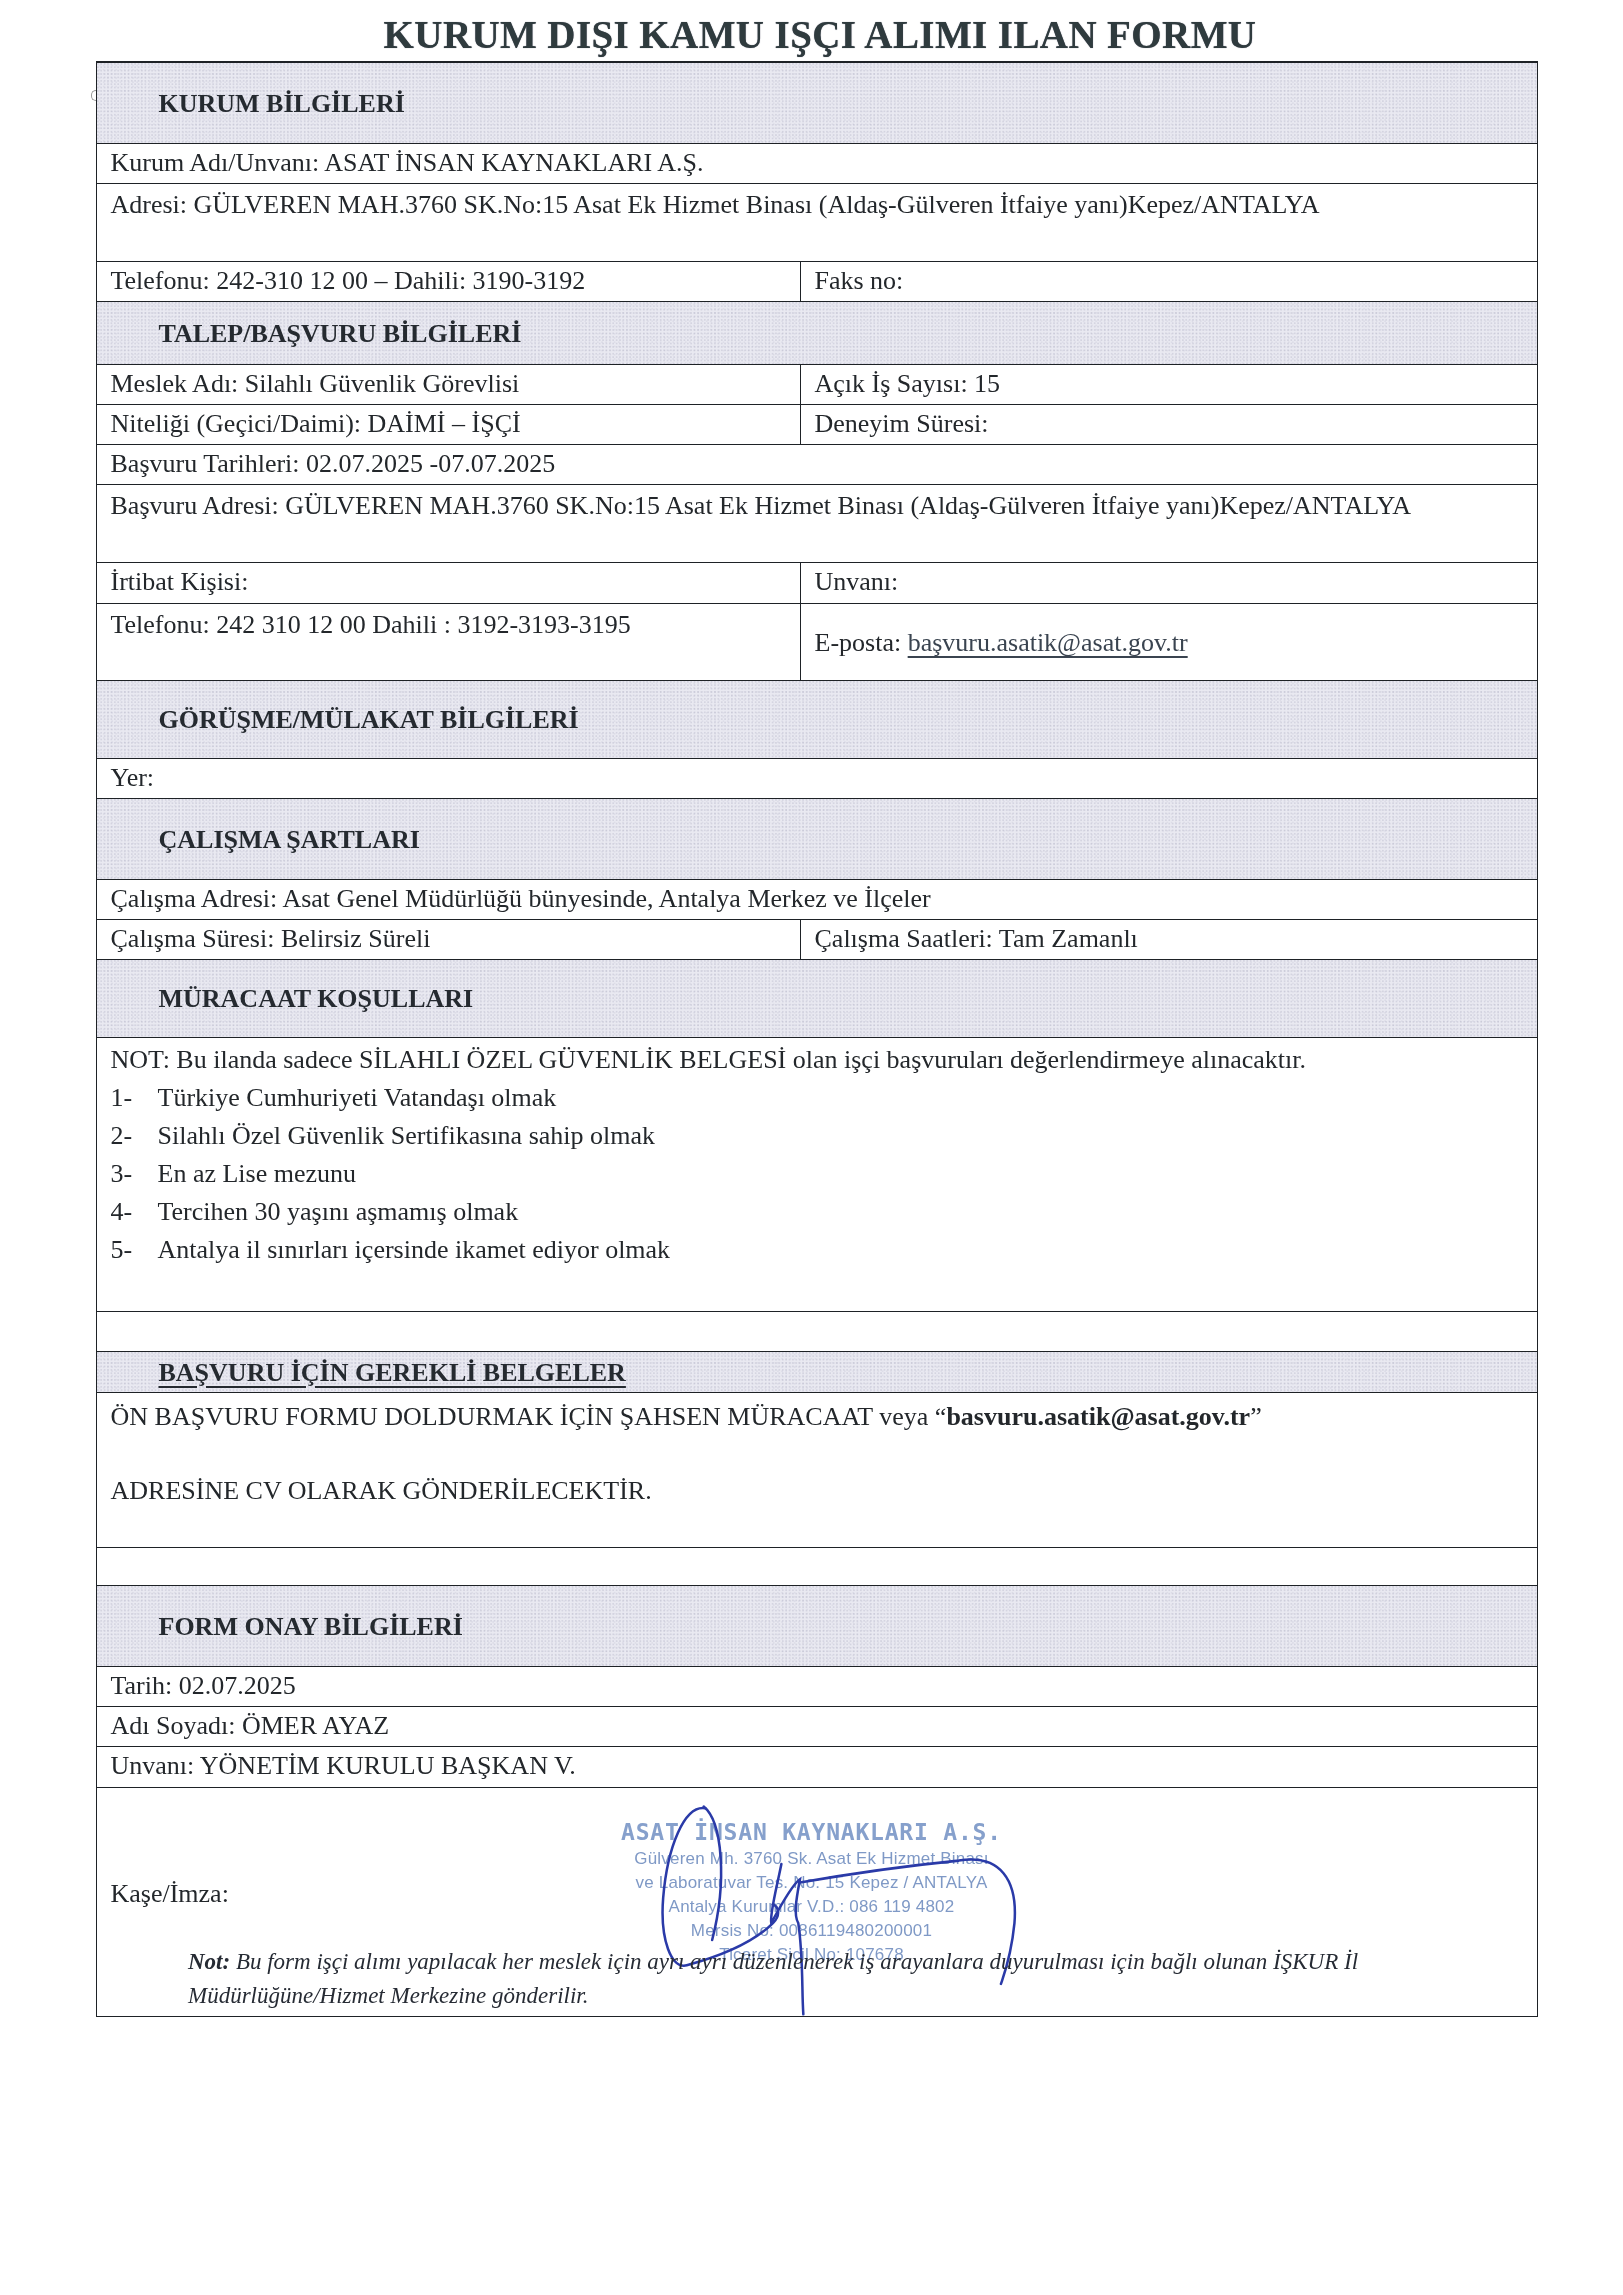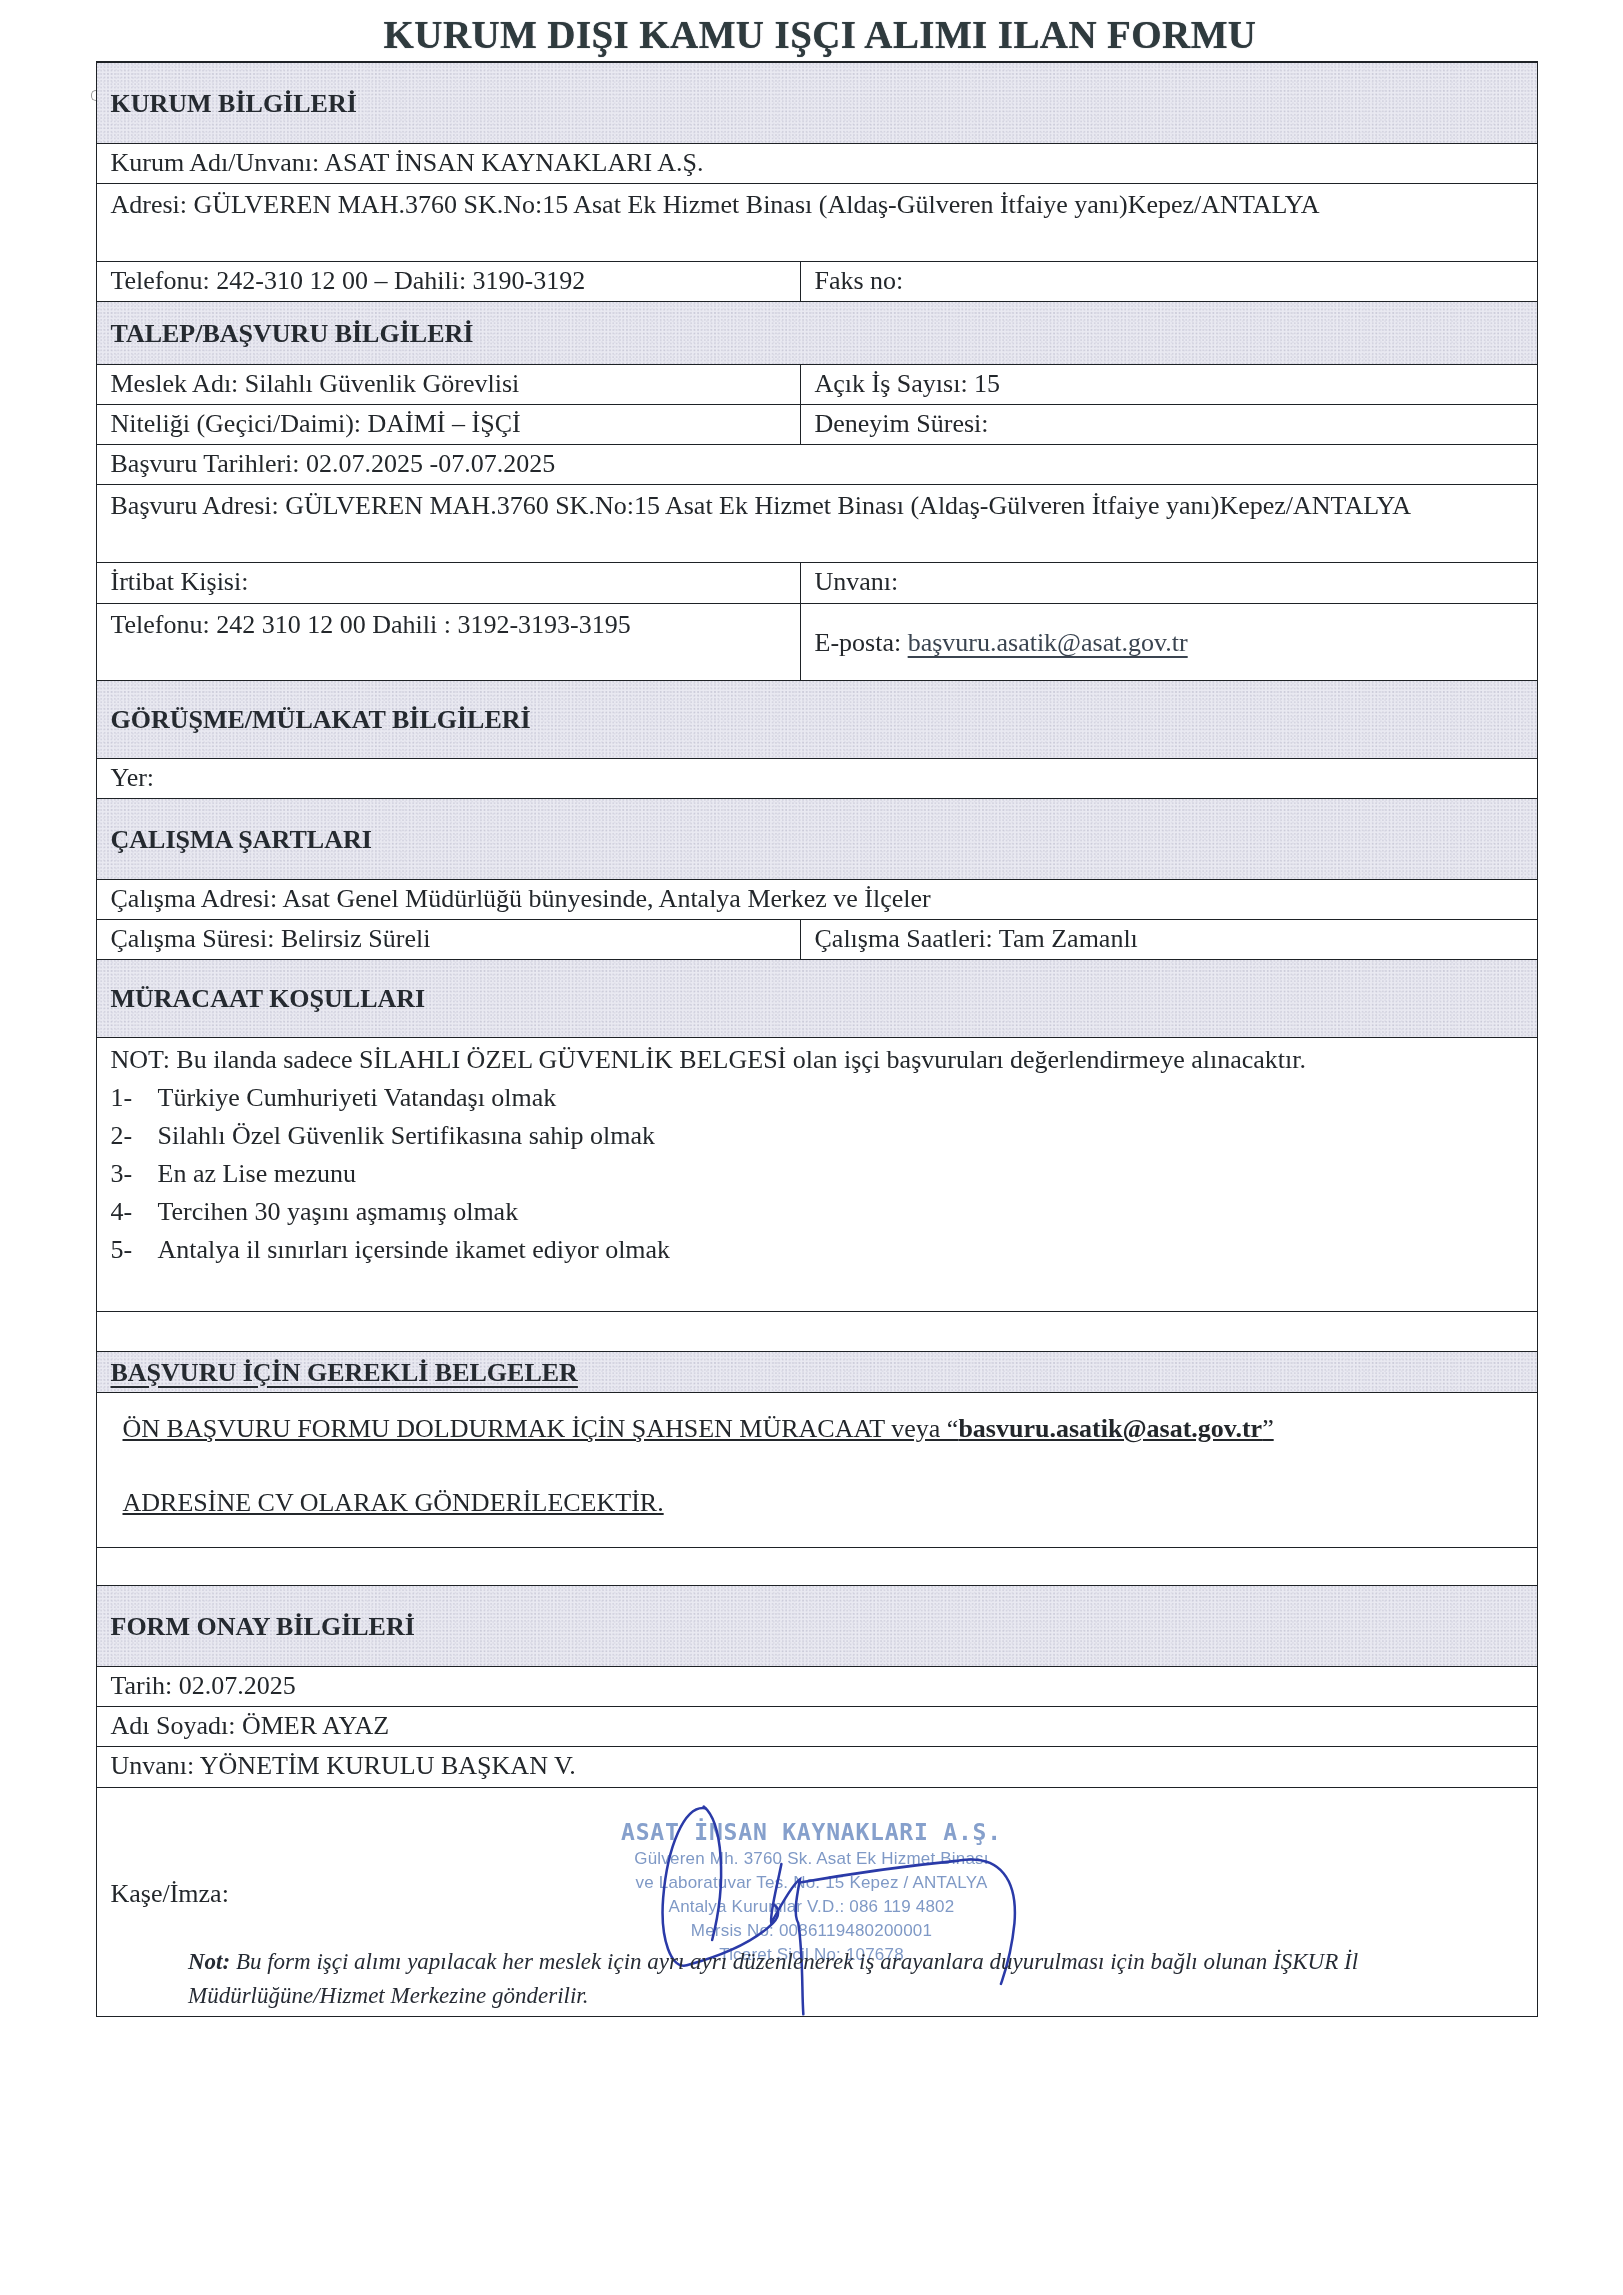--- a/index.html
+++ b/index.html
@@ -23,34 +23,35 @@
   .cell { box-sizing: border-box; padding: 0 13.5px; font-size: 26px; line-height: 37px; }
   .cell.left { width: 704px; border-right: 1.7px solid #1e2226; }
   .cell.right { flex: 1; }
   .cell.full { flex: 1; }
   .hdr {
     background-color: #e9e9f1;
     background-image:
       radial-gradient(circle at 0.8px 0.8px, rgba(120,120,150,0.18) 0.7px, transparent 1px),
       radial-gradient(circle at 2.5px 2.5px, rgba(150,150,175,0.14) 0.7px, transparent 1px);
     background-size: 3.4px 3.4px, 4.2px 4.2px;
+    padding-left: 48px;
   }
   .hdr .cell { font-weight: bold; font-size: 26px; color: #252a30; display: flex; align-items: center; }
   .h96 { height: 81px; } .h94 { height: 63px; } .h92 { height: 78px; } .h48 { height: 40px; }
   .h49 { height: 41px; } .h91 { height: 77px; justify-content: space-between; }
   .twoline .cell { line-height: 37px; padding-top: 1.7px; }
   .email { color: #3a4450; text-decoration: underline; text-decoration-thickness: 1.7px; text-underline-offset: 5px; }
   .mid { display: flex; align-items: center; }
   .list { padding: 3.4px 13.5px 5px 13.5px; font-size: 26px; line-height: 38px; }
   .list .note { text-align: justify; text-align-last: left; }
   .list .item { display: flex; }
   .list .num { width: 47px; flex: none; }
   .body-docs { padding: 5px 13.5px 0 13.5px; font-size: 26px; line-height: 37px; }
   .body-docs .email-bold { font-weight: bold; }
-  .body-docs p { margin: 12px; text-decoration: underline; }
+  .body-docs p { margin: 0; }
   .body-docs p + p { margin-top: 37px; }
   .sign-row { height: 228px; }
   .sign-label { position: absolute; left: 13.5px; top: 91px; font-size: 26px; }
   .stamp {
     position: absolute; left: 516px; top: 30px; width: 397px; text-align: center;
     color: #7f99c6; font-family: "Liberation Sans", "DejaVu Sans", sans-serif;
     font-size: 17px; line-height: 24px; letter-spacing: 0.2px;
   }
   .stamp .s-title { font-family: "DejaVu Sans Mono", monospace; font-weight: bold; font-size: 23px; line-height: 29px; letter-spacing: 0.8px; color: #86a0cc; }
   .signature { position: absolute; left: 507px; top: 0px; width: 473px; height: 228px; pointer-events: none; }

